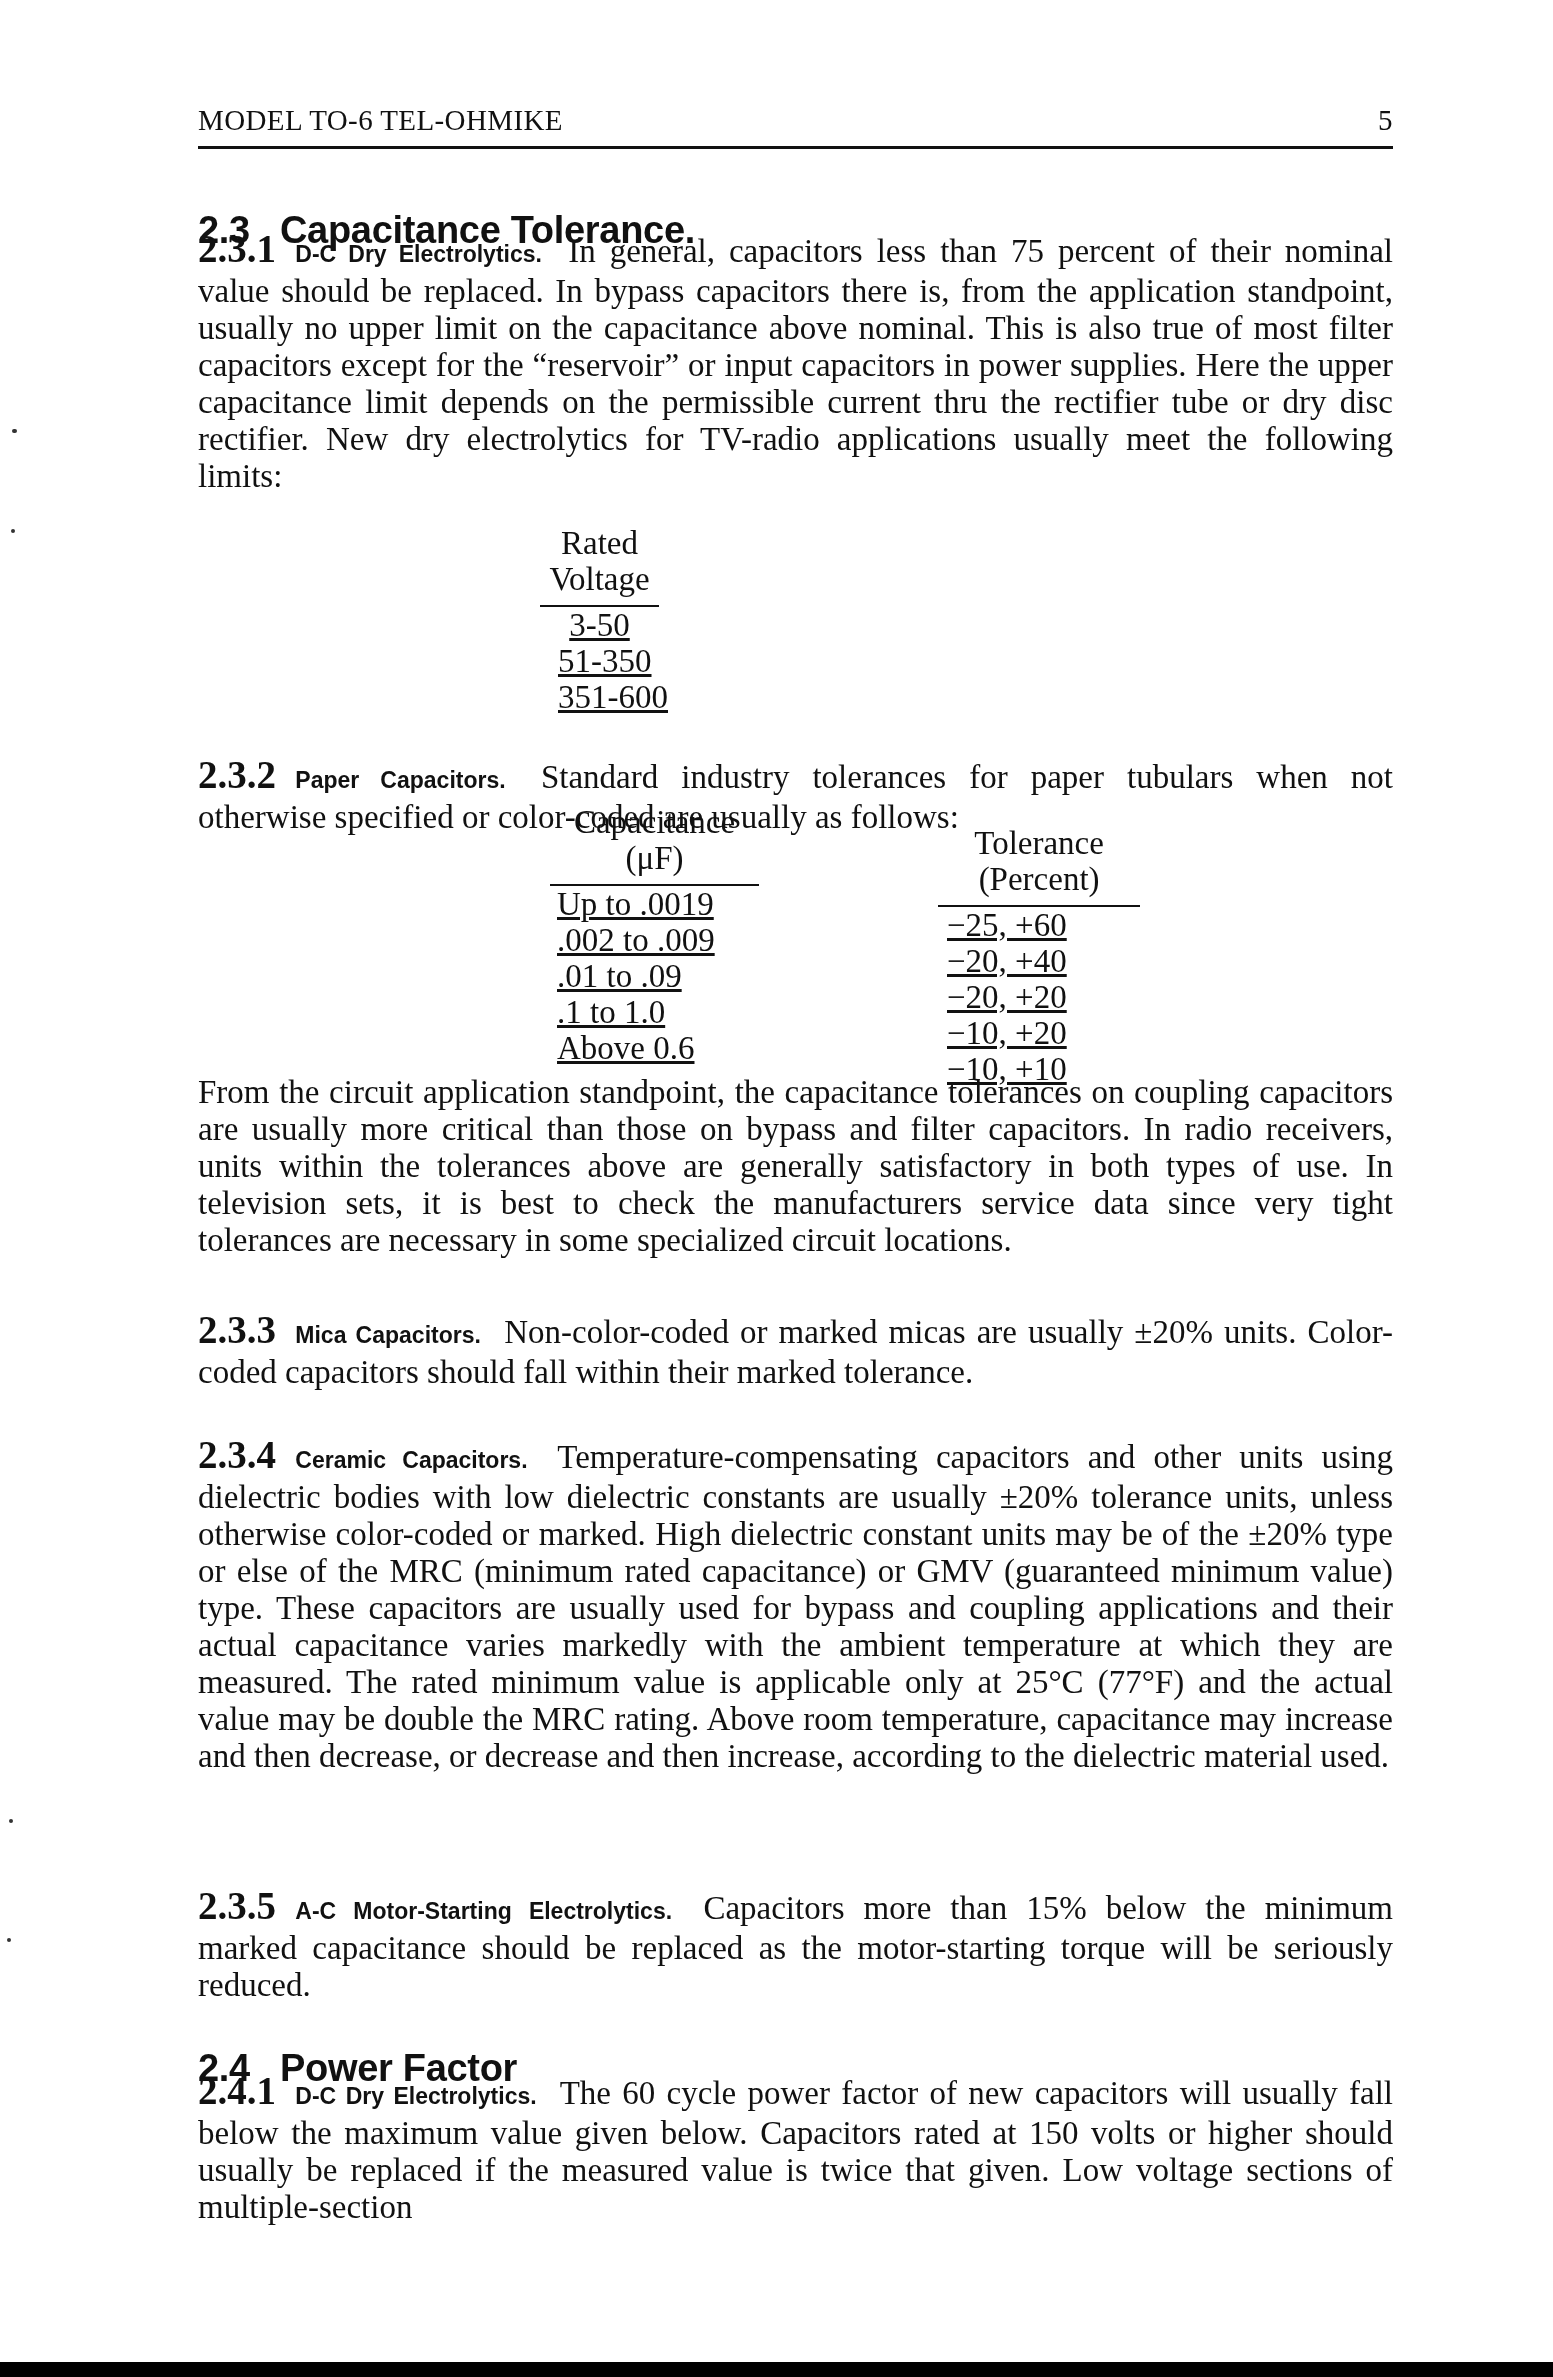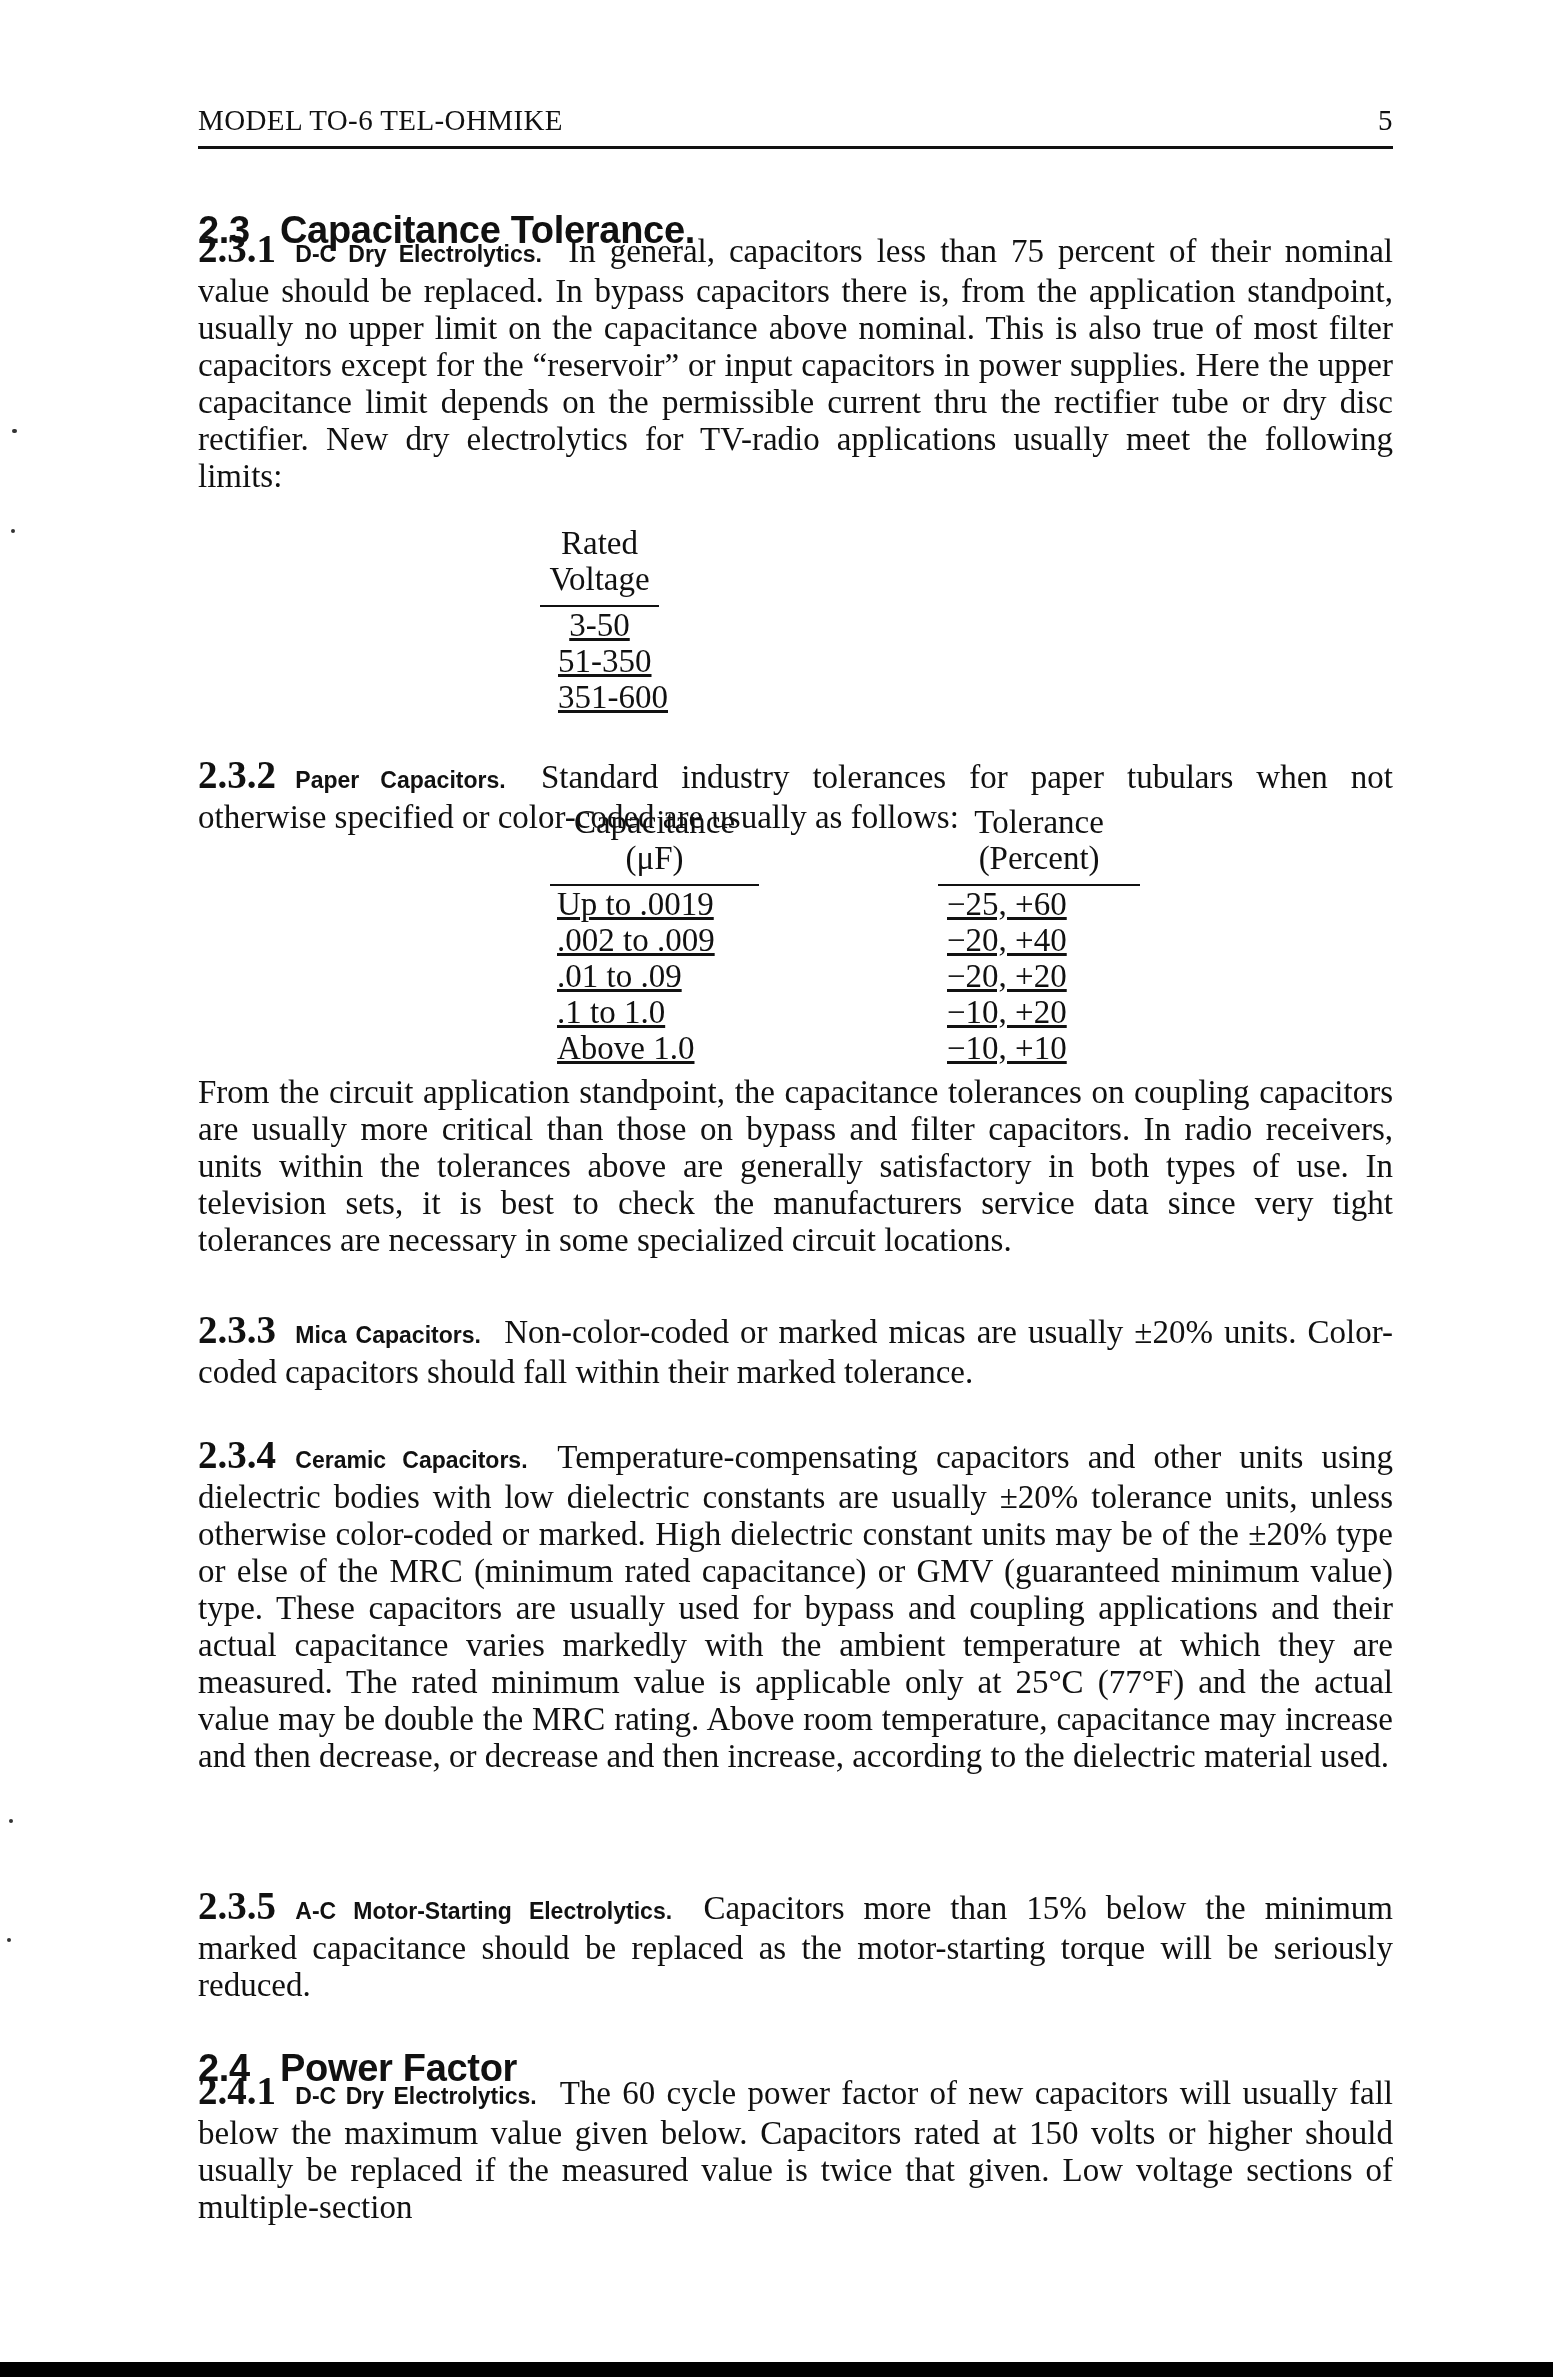--- a/index.html
+++ b/index.html
@@ -74,23 +74,23 @@
   <div class="tbl" style="top:804px; left:0; width:1195px; height:264px;">
     <div class="col" style="left:359px; width:202px;">
       <div class="hdr" style="margin-left:-7px;">
         <div>Capacitance</div>
         <div>(μF)</div>
       </div>
       <div class="cell">Up to .0019</div>
       <div class="cell">.002 to .009</div>
       <div class="cell">.01 to .09</div>
       <div class="cell">.1 to 1.0</div>
-      <div class="cell">Above 1.0</div>
+      <div class="cell">Above 0.6</div>
     </div>
-    <div class="col" style="left:749px; width:193px;">
+    <div class="col" style="left:749px; width:193px;margin-top:21px;">
       <div class="hdr" style="margin-left:-8.8px;">
         <div>Tolerance</div>
         <div>(Percent)</div>
       </div>
       <div class="cell">−25, +60</div>
       <div class="cell">−20, +40</div>
       <div class="cell">−20, +20</div>
       <div class="cell">−10, +20</div>
       <div class="cell">−10, +10</div>
     </div>

